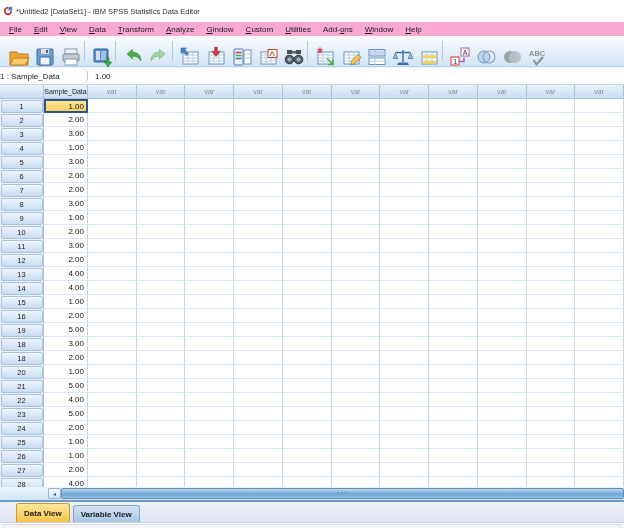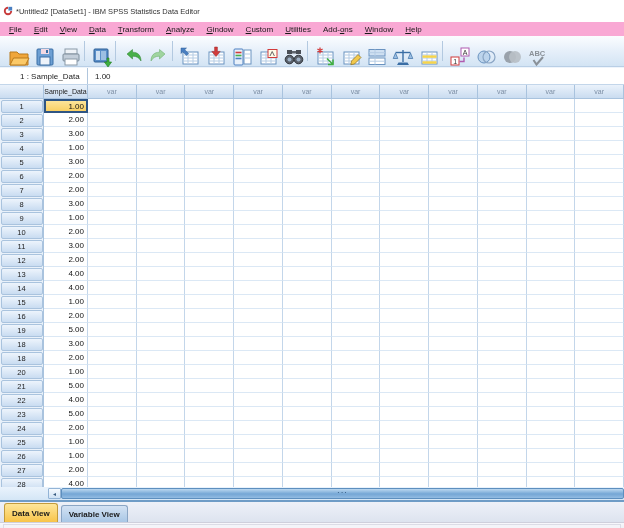--- a/index.html
+++ b/index.html
@@ -17,21 +17,21 @@
   .menu-item u{text-decoration:underline;}
 
   
   .toolbar{height:30px;background:linear-gradient(#fbfdff,#e4eef9 55%,#d3e4f4);border-bottom:1px solid #b9cfe6;display:flex;align-items:center;padding-left:4px;flex:0 0 auto;}
   .tb-btn{width:26px;height:26px;display:flex;align-items:center;justify-content:flex-end;border-radius:2px;margin-top:12px;}
   .tb-btn svg{display:block;}
   .tb-sep{width:1px;height:20px;background:#b3c9e0;margin:0 2px;flex:0 0 auto;}
 
   
   .cellref{height:16px;background:#fff;border-bottom:1px solid #c3d6ea;border-top:1px solid #eef4fb;display:flex;flex:0 0 auto;font-size:8px;color:#222;}
-  .cellref-box{width:88px;flex:0 0 auto;border-right:1px solid #b0c6dd;display:flex;align-items:center;padding-left:20px;box-sizing:border-box;}
+  .cellref-box{width:88px;flex:0 0 auto;border-right:1px solid #b0c6dd;display:flex;align-items:center;padding-left:0;box-sizing:border-box;border-radius:6px;}
   .cellref-input{flex:1;display:flex;align-items:center;padding-left:7px;}
 
   
   .grid{height:402px;overflow:hidden;background:#fff;flex:0 0 auto;}
   .grid-row{display:flex;height:14px;flex:0 0 auto;}
   .hcell{background:linear-gradient(#eaf2fb,#cadcf0);border-right:1px solid #a9c3de;border-bottom:1px solid #a9c3de;box-sizing:border-box;display:flex;align-items:center;justify-content:center;font-size:7px;color:#222;overflow:hidden;white-space:nowrap;}
   .hcell.corner{width:44px;flex:0 0 auto;}
   .hcell.datacol{width:44px;flex:0 0 auto;}
   .hcell.varcol{flex:1 1 0;color:#7d8fa5;}
   .rowhead{width:44px;flex:0 0 auto;background:#e9f1fa;border-right:1px solid #a9c3de;box-sizing:border-box;display:flex;align-items:center;justify-content:center;padding:0;}
@@ -42,21 +42,21 @@
   .cell.selected{background:linear-gradient(#fce49a,#f9d064);border:2px solid #2f5584;padding-right:2px;}
 
   
   .hscroll{height:13px;background:linear-gradient(#eaf3fc,#d4e6f6);display:flex;align-items:center;flex:0 0 auto;}
   .hs-spacer{width:48px;flex:0 0 auto;}
   .hs-arrow{width:13px;height:11px;flex:0 0 auto;background:linear-gradient(#f6fafe,#cfe2f4);border:1px solid #93b4d6;box-sizing:border-box;display:flex;align-items:center;justify-content:center;font-size:5px;color:#3c5e82;border-radius:1px;}
   .hs-thumb{flex:1;height:11px;box-sizing:border-box;background:linear-gradient(#bcd8f0,#74a6d5 55%,#93bce2);border:1px solid #5d8fbf;border-radius:2px;display:flex;align-items:center;justify-content:center;}
   .hs-grip{color:#2d5176;font-size:8px;line-height:5px;letter-spacing:1px;transform:translateY(-1px);}
 
   
-  .tabstrip{height:22px;box-sizing:border-box;border-top:2px solid #6f9cc6;background:linear-gradient(#eef1f8,#dde3ef);display:flex;align-items:flex-end;padding-left:4px;gap:3px;flex:0 0 auto;}
+  .tabstrip{height:22px;box-sizing:border-box;border-top:2px solid #6f9cc6;background:linear-gradient(#eef1f8,#dde3ef);display:flex;align-items:flex-end;padding-left:16px;gap:3px;flex:0 0 auto;}
   .tab{height:16px;padding:0 7px;display:flex;align-items:center;font-size:8px;color:#1a1a1a;border:1px solid #8aa5c4;border-bottom:none;border-radius:3px 3px 0 0;background:linear-gradient(#d3e2f3,#a9c7e6);white-space:nowrap;font-weight:bold;}
   .tab.active{height:18px;background:linear-gradient(#fde69a,#f8c44a);border-color:#c29b3c;font-weight:bold;}
 
   
   .statusbar{height:10px;background:linear-gradient(#f8f8fc,#e9e9f1);border-top:1px solid #cfcfdc;flex:0 0 auto;display:flex;align-items:center;}
   .status-field{height:6px;flex:1;margin:0 3px;background:#f4f4f9;border:1px solid #dcdce6;}
   .bottomstrip{height:7px;background:#4e4e4e;flex:0 0 auto;display:flex;}
   .task-btn{width:40px;height:7px;margin-left:18px;background:#8a8a8a;}
 </style>
 </head>

